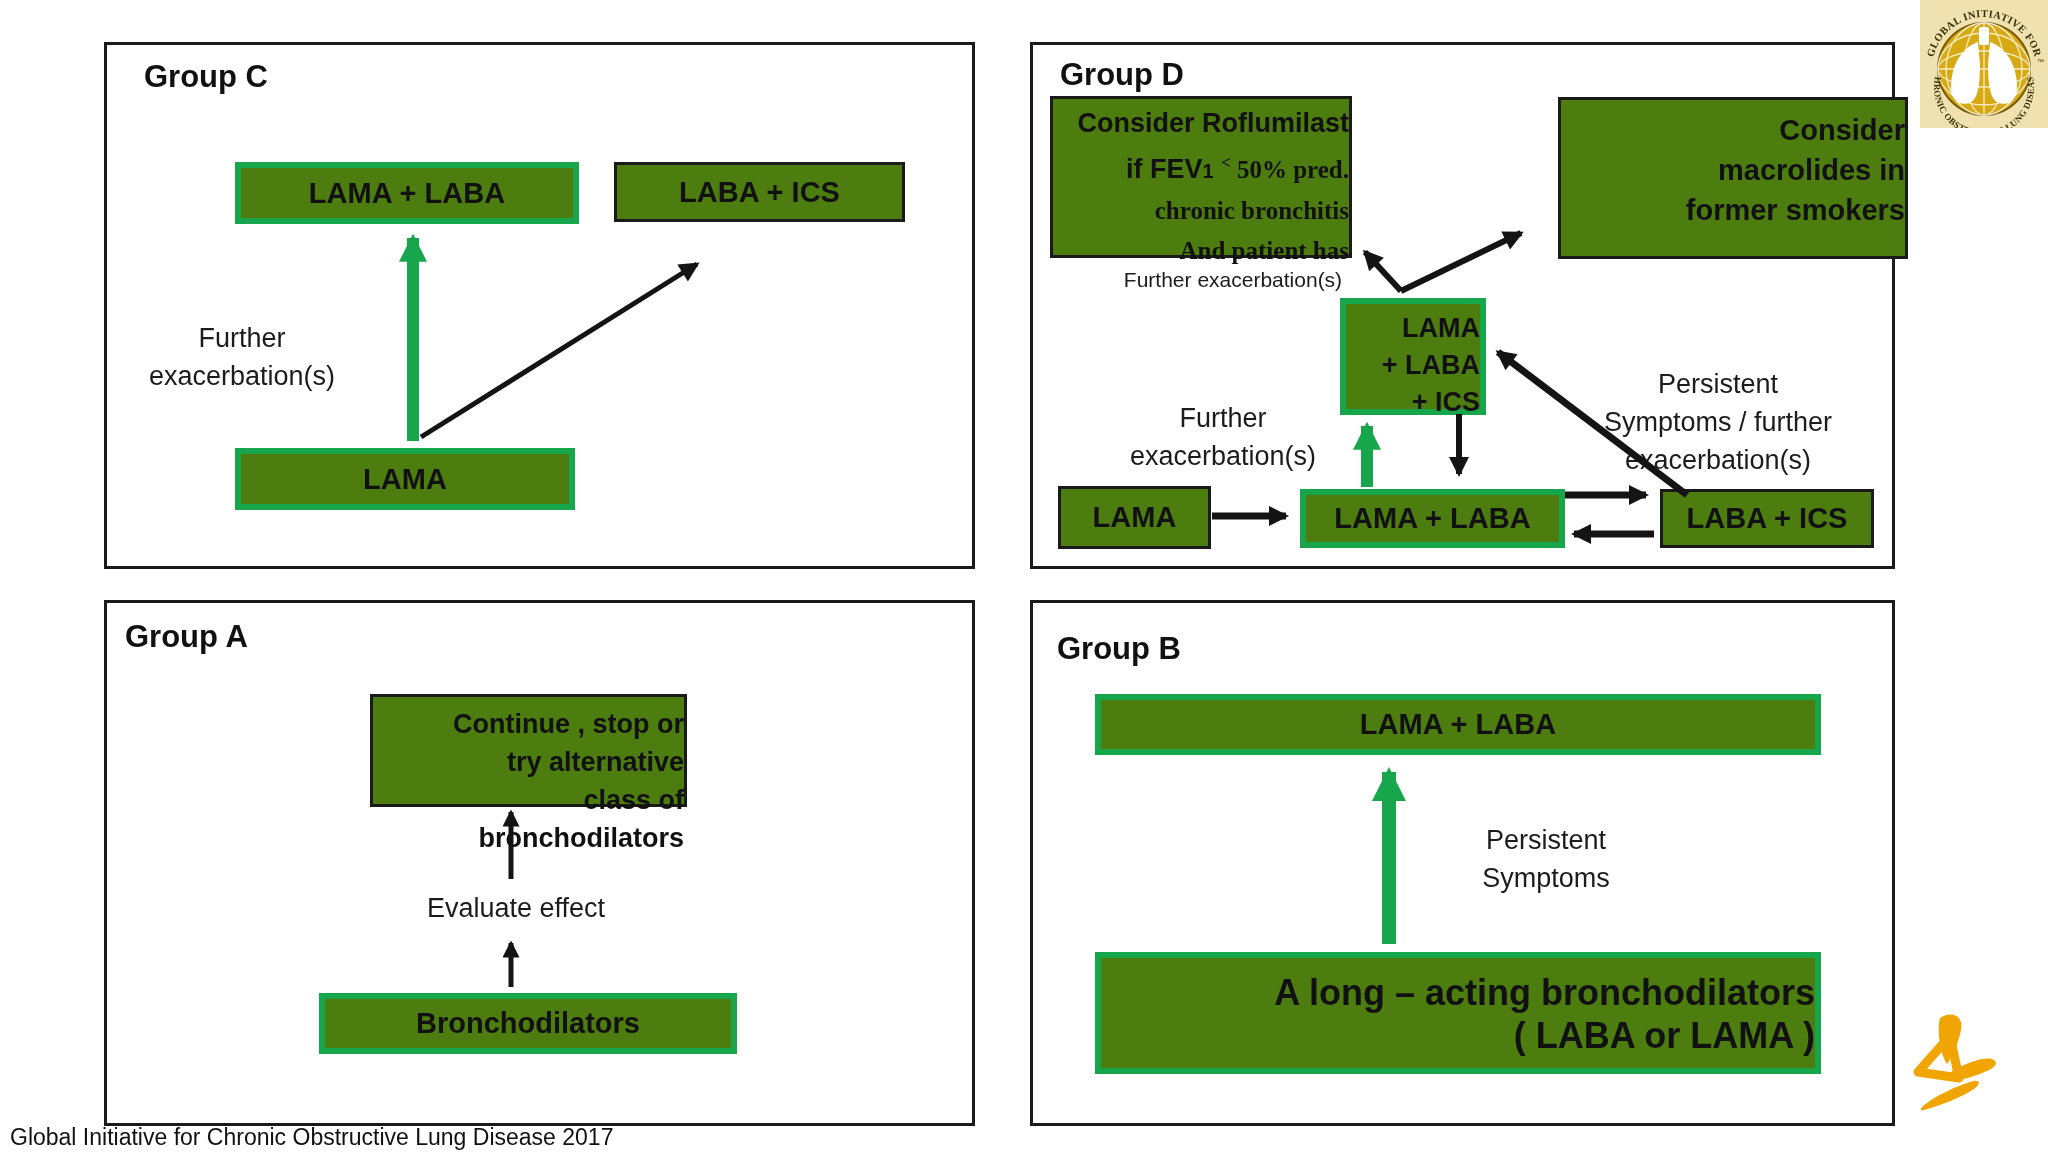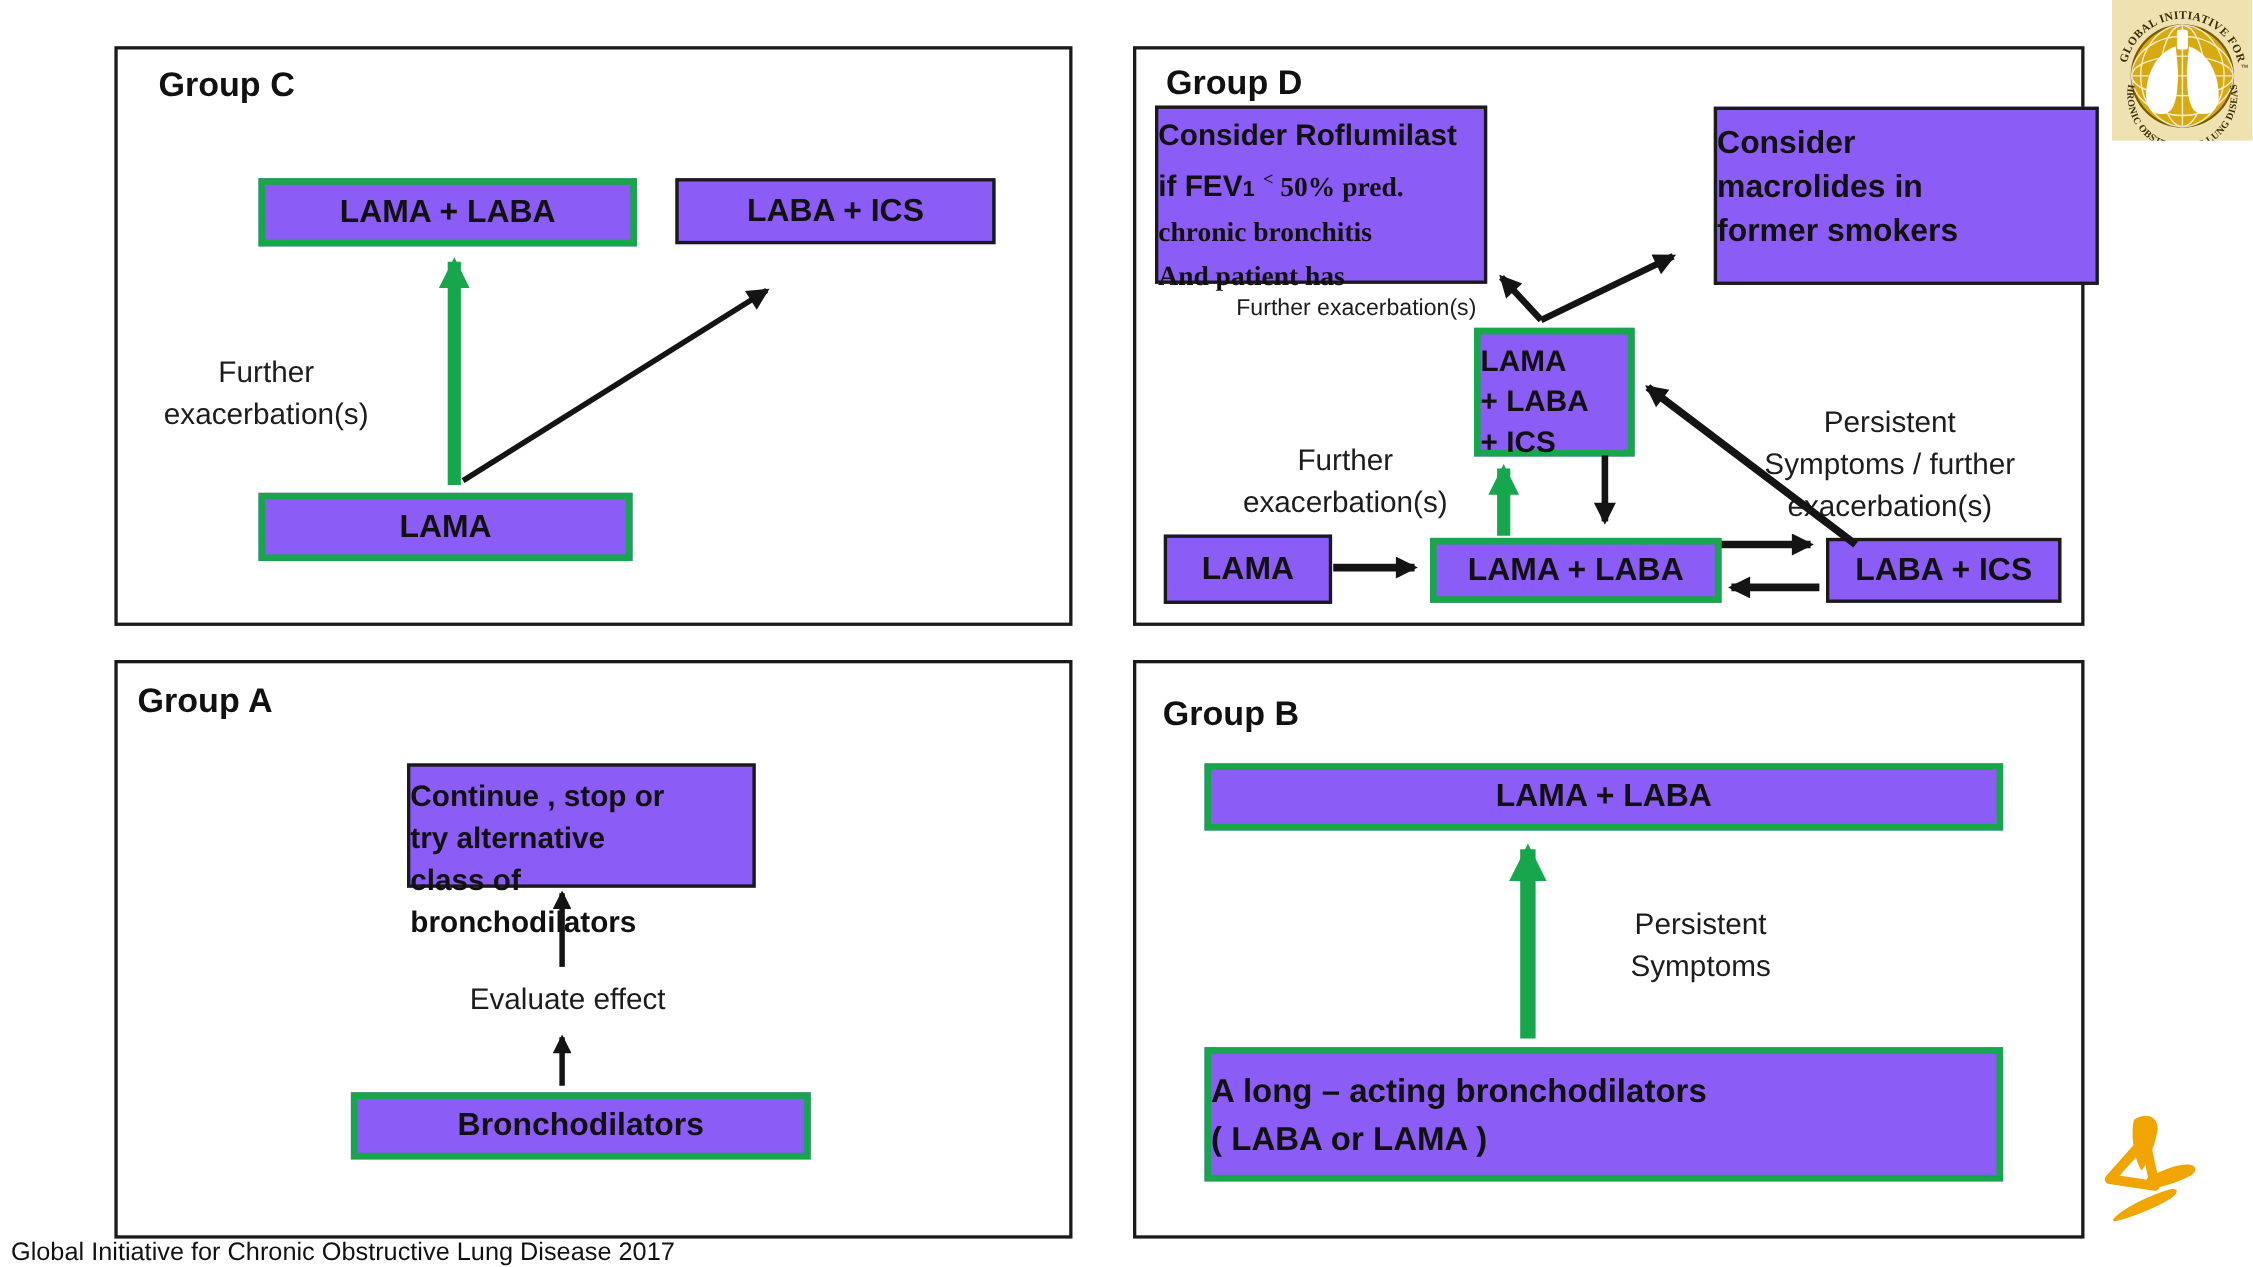--- a/index.html
+++ b/index.html
@@ -12,42 +12,42 @@
     position:relative;width:2048px;height:1152px;background:#ffffff;overflow:hidden;
     font-family:"Liberation Sans", sans-serif;color:var(--ink);
   }
   .panel{position:absolute;border:3px solid #1a1a1a;background:#fff;box-sizing:border-box;}
   #panelC{left:104px;top:42px;width:871px;height:527px;}
   #panelD{left:1030px;top:42px;width:865px;height:527px;}
   #panelA{left:104px;top:600px;width:871px;height:526px;}
   #panelB{left:1030px;top:600px;width:865px;height:526px;}
   .ptitle{position:absolute;margin:0;font-size:31px;font-weight:700;color:#111;}
   .box{
-    position:absolute;box-sizing:border-box;background:#8b5cf6;
-    display:flex;align-items:center;justify-content:center;text-align:left;
+    position:absolute;box-sizing:border-box;background:#4d7c0f;
+    display:flex;align-items:center;justify-content:center;text-align:right;
     font-weight:700;font-size:29px;color:#111;z-index:2;
   }
   .box.green{border:6px solid var(--green);}
   .box.black{border:3px solid #1a1a1a;}
   .box.block{display:block;}
   .pre{white-space:pre-line;}
   .lbl{
     position:absolute;text-align:center;font-size:27px;font-weight:400;color:#1c1c1c;
     line-height:38px;white-space:pre-line;z-index:3;
   }
   .lbl.small{font-size:21px;line-height:26px;}
   .arrows{position:absolute;left:0;top:0;z-index:5;pointer-events:none;}
   .caption{position:absolute;left:10px;top:1124px;font-size:23px;color:#111;z-index:4;}
   
   .roflu{padding-top:4px;line-height:40px;font-size:27px;}
   .serifb{font-family:"Liberation Serif", serif;font-size:25px;font-weight:700;}
   .fev-sub{font-size:0.74em;}
   .fev-lt{font-size:0.62em;vertical-align:super;font-family:"Liberation Serif", serif;}
   .continue-box{padding-top:8px;line-height:38px;font-size:27px;overflow:visible;}
-  .longbox{padding-top:13px;line-height:43px;font-size:30px;}
+  .longbox{padding-top:13px;line-height:43px;font-size:36px;}
   .icsbox{padding-top:6px;line-height:37px;font-size:27px;}
   .macbox{padding-top:10px;line-height:40px;font-size:29px;}
   .logo-gold{position:absolute;left:1920px;top:0;z-index:6;}
   .logo-az{position:absolute;left:1902px;top:1008px;z-index:6;}
 </style>
 </head>
 <body>
 
 <div class="canvas">
 

